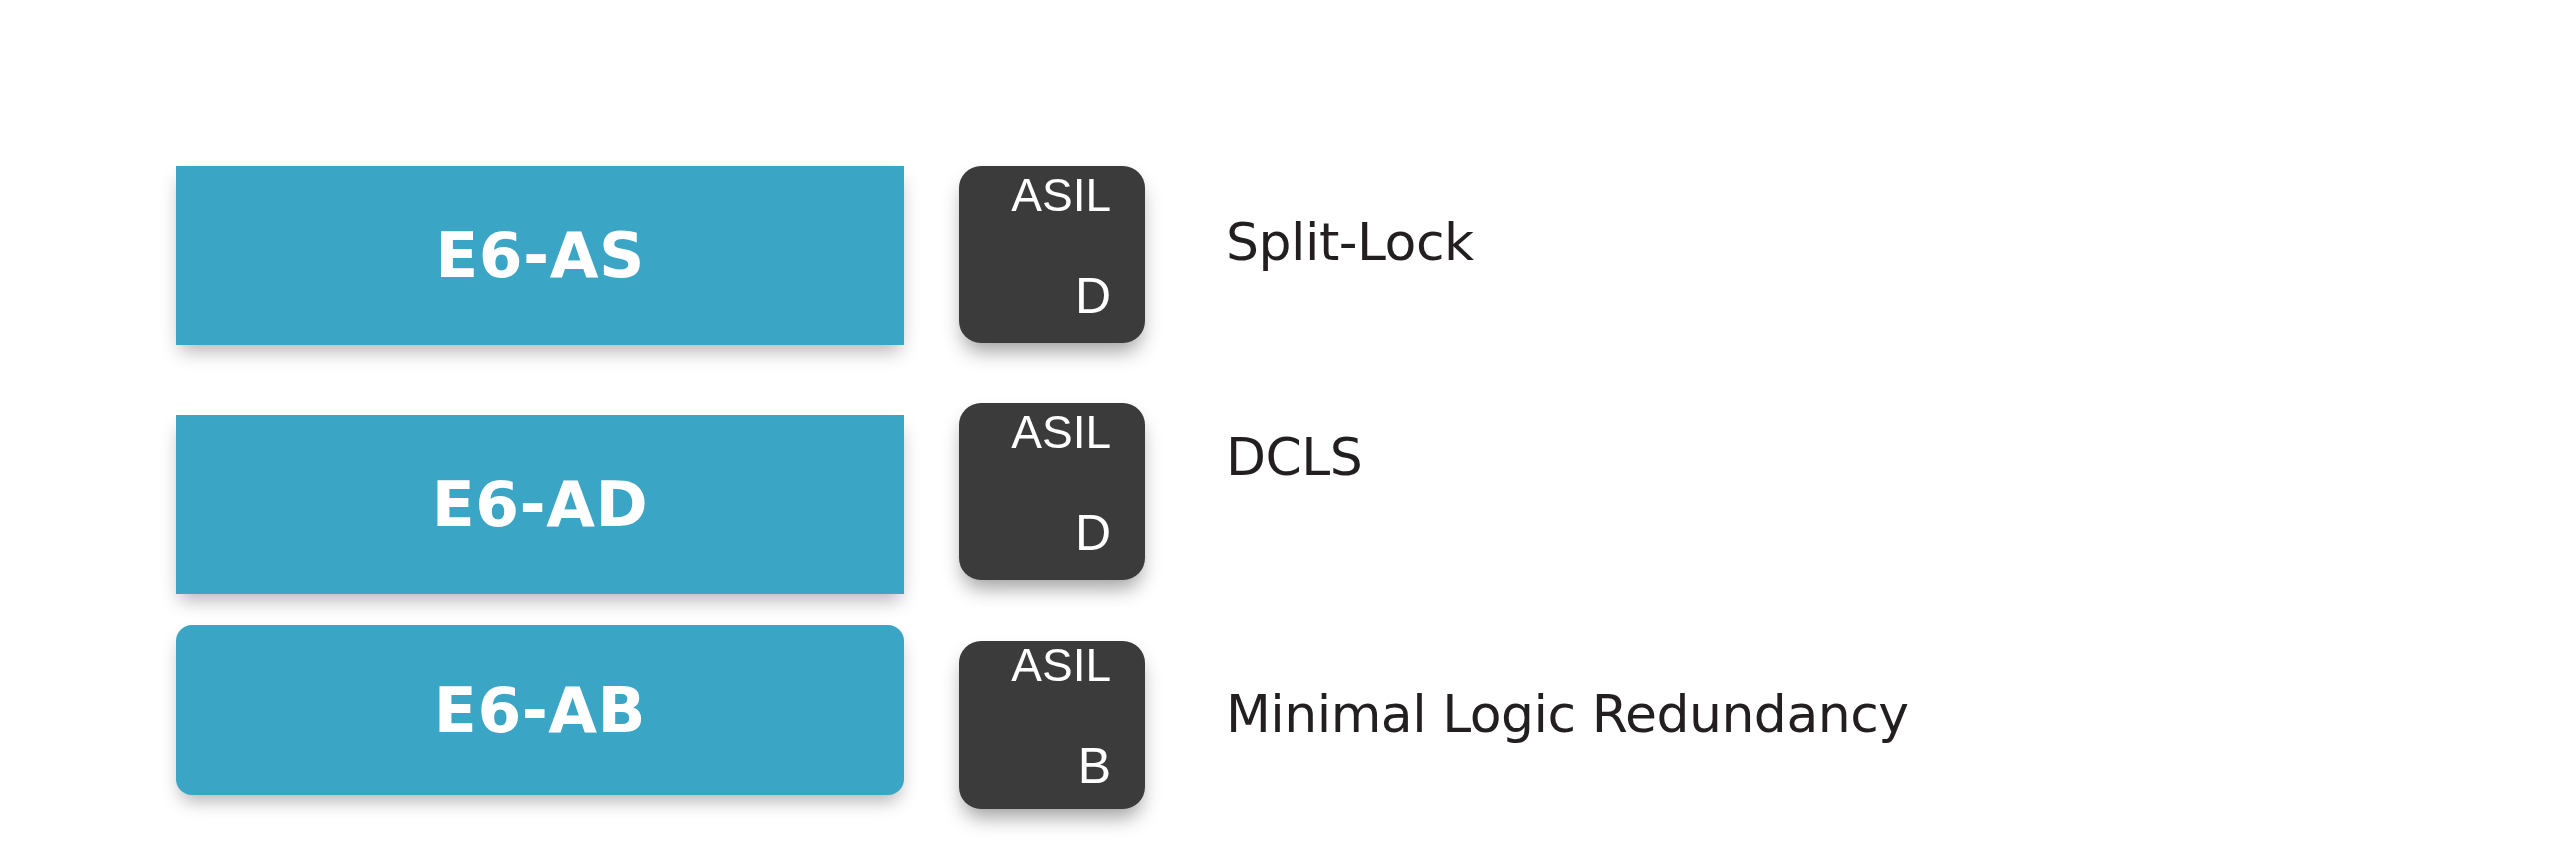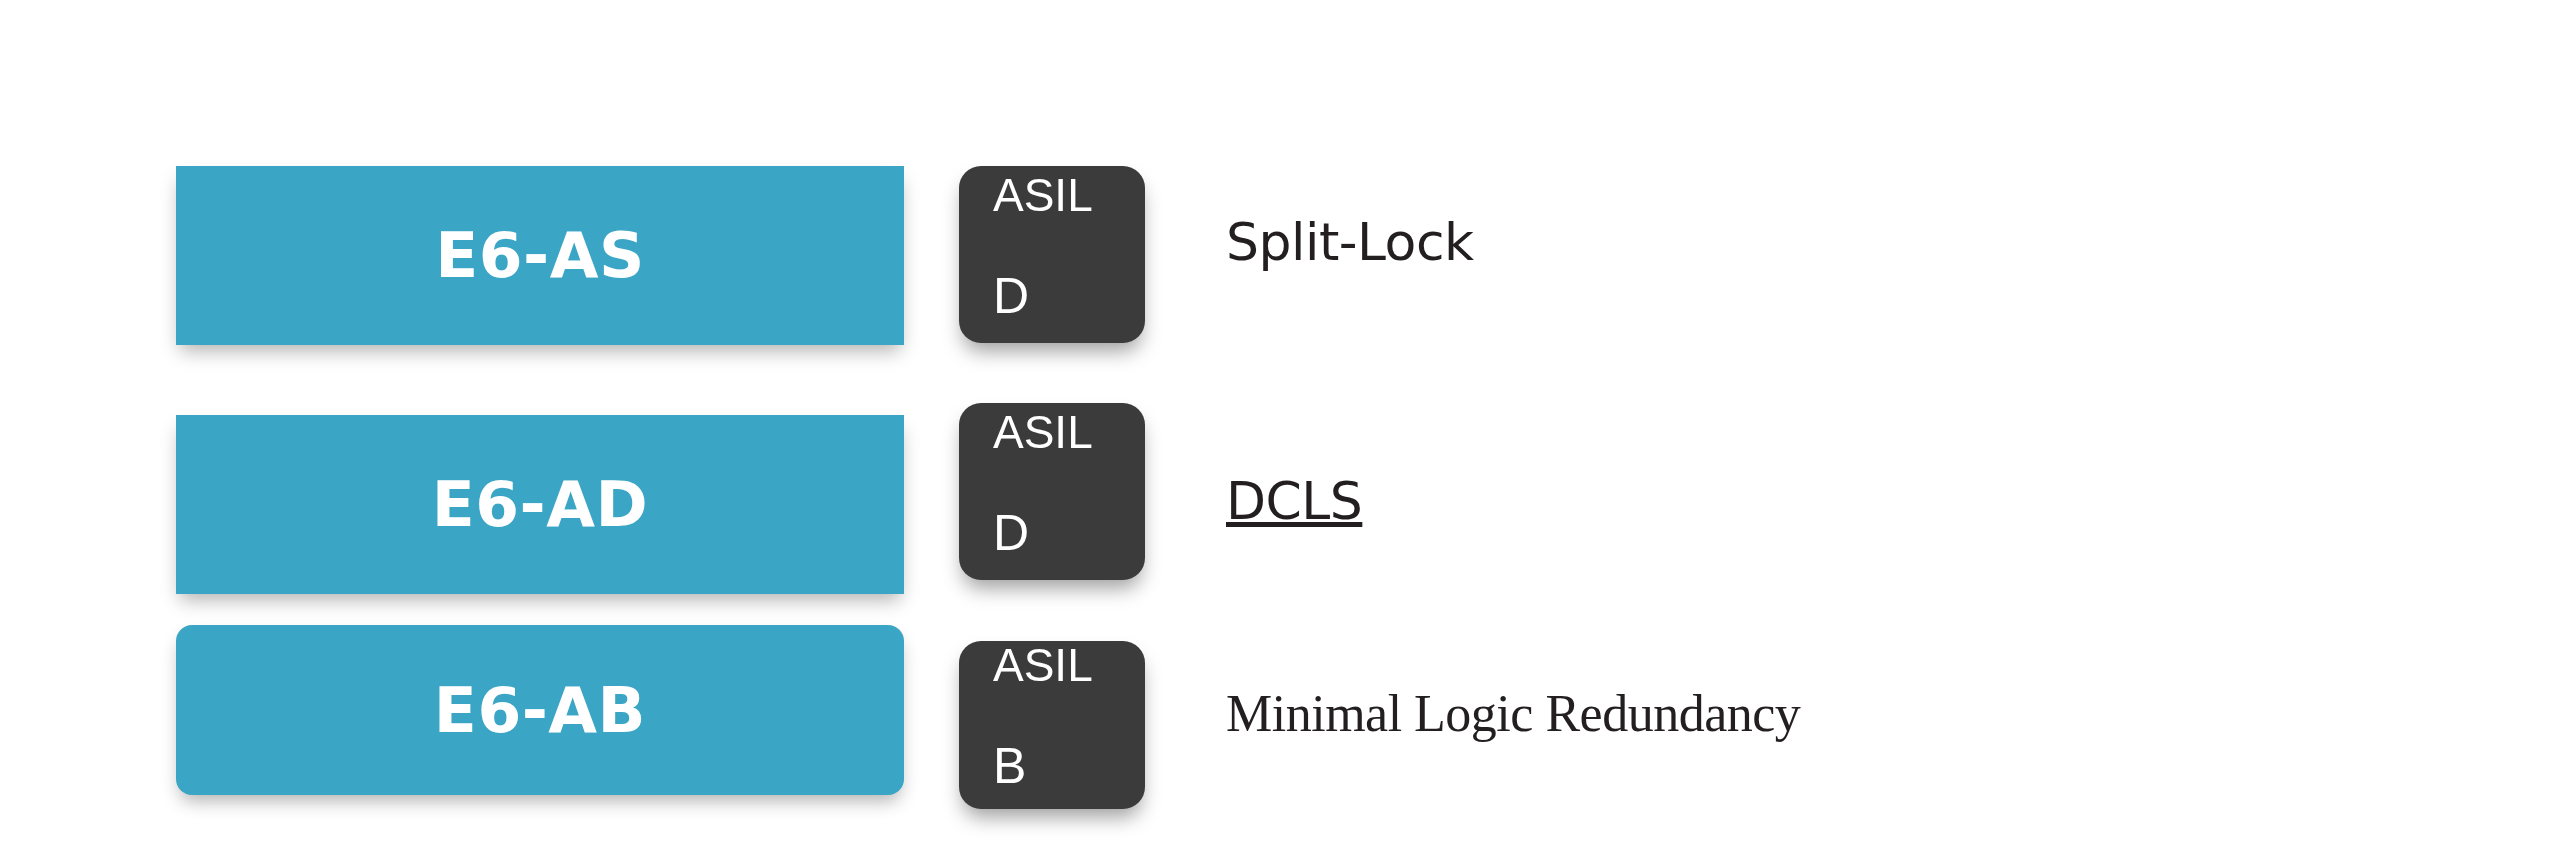--- a/index.html
+++ b/index.html
@@ -53,21 +53,21 @@
   
   .asil-badge {
     position:absolute;
     left:925px;
     width:186px;
     background:#3B3B3B;
     border-radius:22px;
     box-shadow:0 12px 20px -4px rgba(0,0,0,0.38);
     display:flex;
     flex-direction:column;
-    align-items:flex-start;
+    align-items:flex-end;
     justify-content:center;
     padding-top:2px;
   }
 
   .asil-word {
     color:#ffffff;
     font-family:"Liberation Sans", sans-serif;
     font-weight:normal;
     font-size:46px;
     line-height:1.15;
@@ -96,25 +96,25 @@
     letter-spacing:-0.5px;
   }
 
   
   #row-0 .product-bar { top:115px;  height:179px; }
   #row-0 .asil-badge  { top:115px;  height:177px; }
   #row-0 .feature-text{ top:148px; }
 
   #row-1 .product-bar { top:364px;  height:179px; }
   #row-1 .asil-badge  { top:352px;  height:177px; }
-  #row-1 .feature-text{ top:407px;text-decoration:underline; }
+  #row-1 .feature-text{ top:363px; }
 
   #row-2 .product-bar { top:574px;  height:170px;border-radius:16px; }
   #row-2 .asil-badge  { top:590px;  height:168px; }
-  #row-2 .feature-text{ top:620px;font-family:Liberation Serif, serif; }
+  #row-2 .feature-text{ top:620px; }
 </style>
 </head>
 <body>
 
 <div id="canvas">
 
   <div class="row" id="row-0">
 
     <div class="product-bar">
       <span class="product-label">E6-AS</span>

